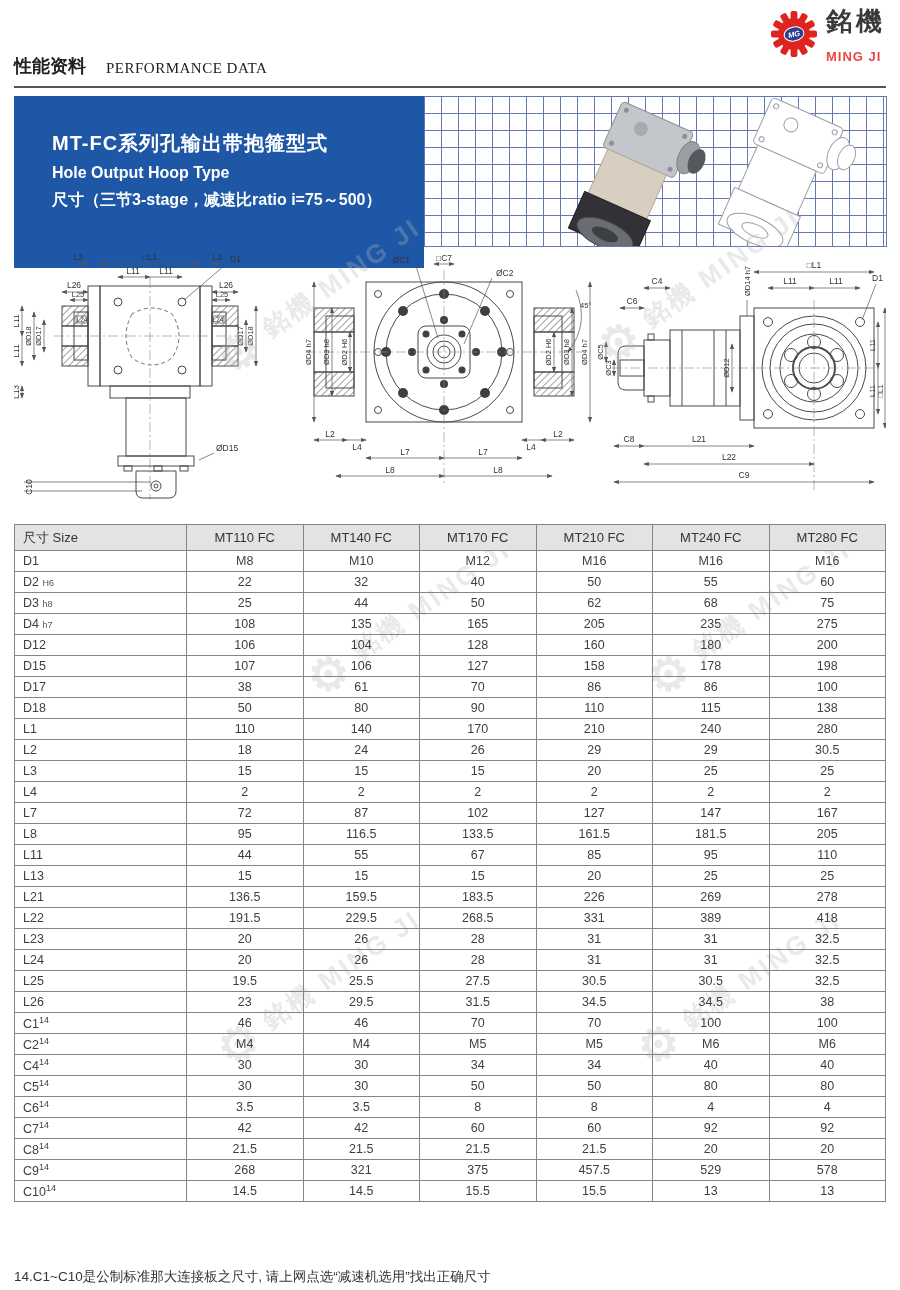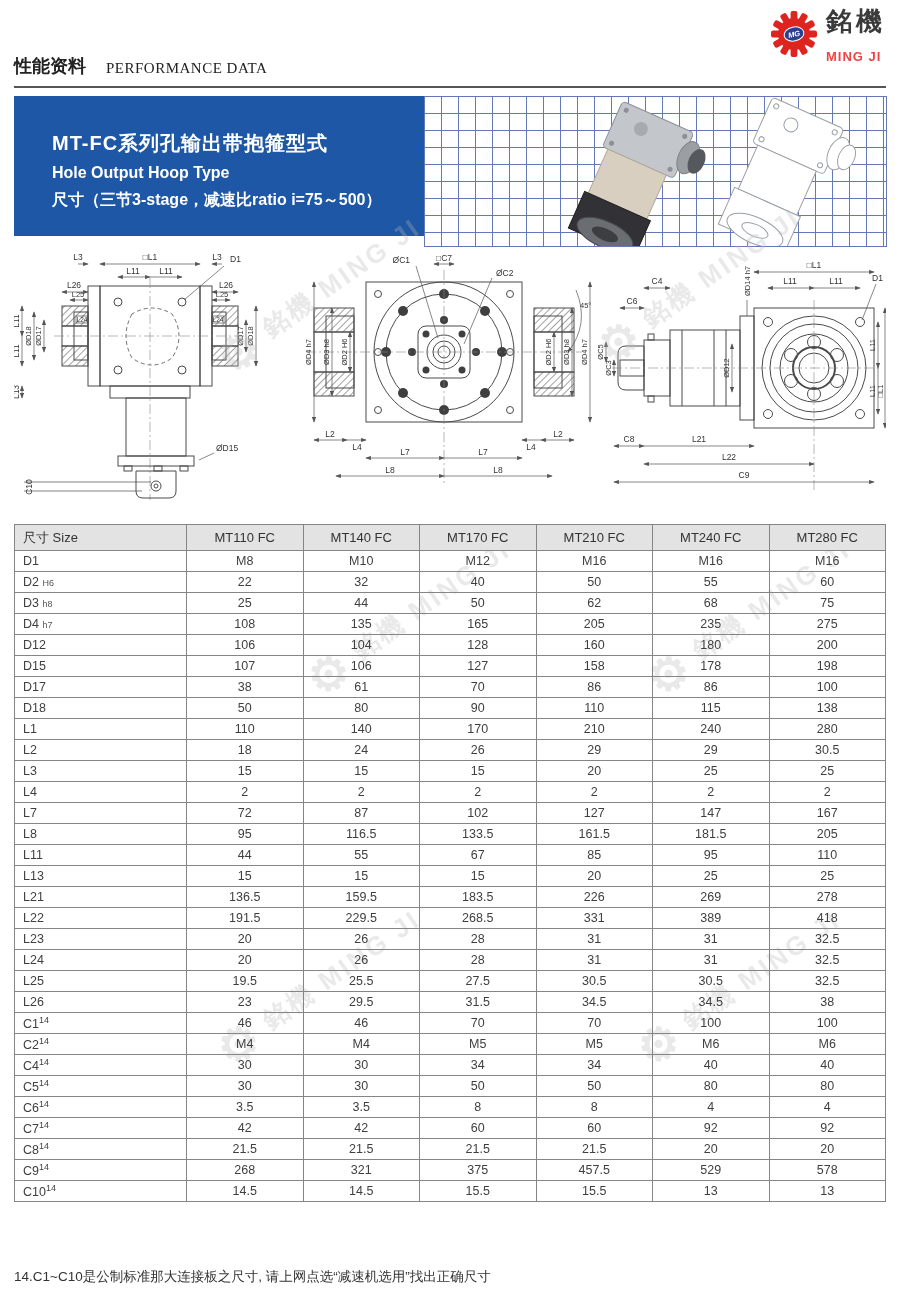--- a/index.html
+++ b/index.html
@@ -7,21 +7,21 @@
         font-family:"Liberation Sans",sans-serif;color:#333;}
   
   #hdr{position:absolute;left:14px;top:0;width:872px;height:86px;border-bottom:2px solid #555;}
   #hdr .tcn{position:absolute;left:0;bottom:8px;font-size:18px;font-weight:bold;color:#222;text-align:right;}
   #hdr .ten{position:absolute;left:92px;bottom:9px;font-size:15px;font-weight:normal;
             font-family:"Liberation Serif",serif;color:#222;letter-spacing:.5px;}
   #logo{position:absolute;right:0;top:8px;display:flex;align-items:center;gap:8px;}
   #logo .bcn{font-size:26px;font-weight:bold;color:#3a3a3a;letter-spacing:4px;line-height:26px;}
   #logo .ben{font-size:13px;font-weight:bold;color:#ef4444;letter-spacing:1px;margin-top:15px;}
   
-  #banner{position:absolute;left:14px;top:96px;width:410px;height:140px;background:#1e57a6;color:#fff;}
+  #banner{position:absolute;left:14px;top:96px;width:410px;height:172px;background:#1e57a6;color:#fff;}
   #banner .l1{position:absolute;left:38px;top:34px;font-size:20px;font-weight:bold;letter-spacing:1px;}
   #banner .l2{position:absolute;left:38px;top:68px;font-size:16px;font-weight:bold;}
   #banner .l3{position:absolute;left:38px;top:94px;font-size:16px;font-weight:bold;}
   #grid{position:absolute;left:424px;top:96px;width:462px;height:150px;
         background-image:repeating-linear-gradient(to right,#6478b8 0 1px,transparent 1px 17px),
                          repeating-linear-gradient(to bottom,#6478b8 0 1px,transparent 1px 17px);
         border-right:1px solid #6478b8;border-bottom:1px solid #6478b8;}
   
   #draw{position:absolute;left:14px;top:250px;width:872px;height:268px;}
   

